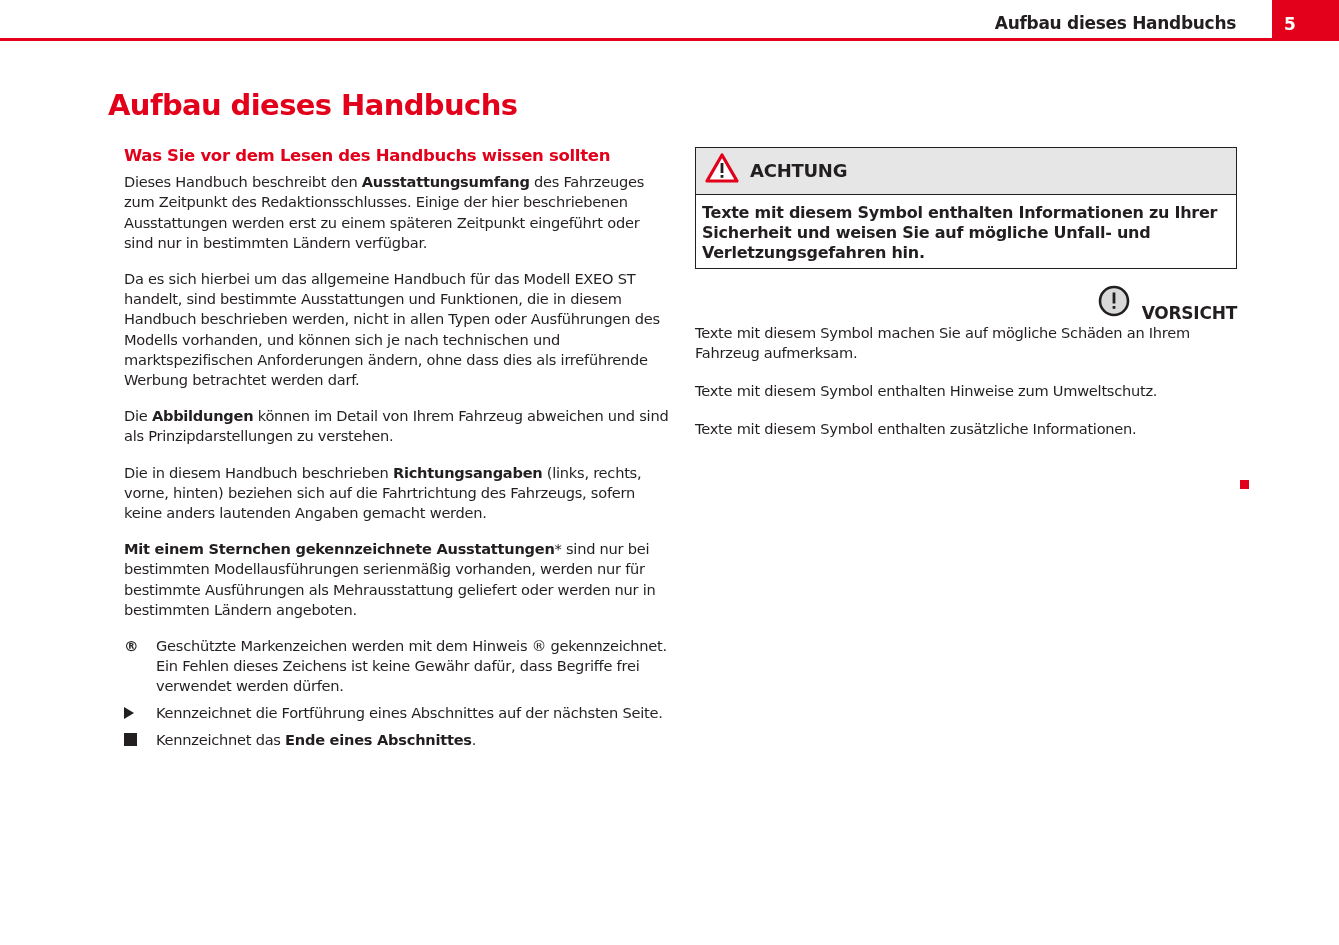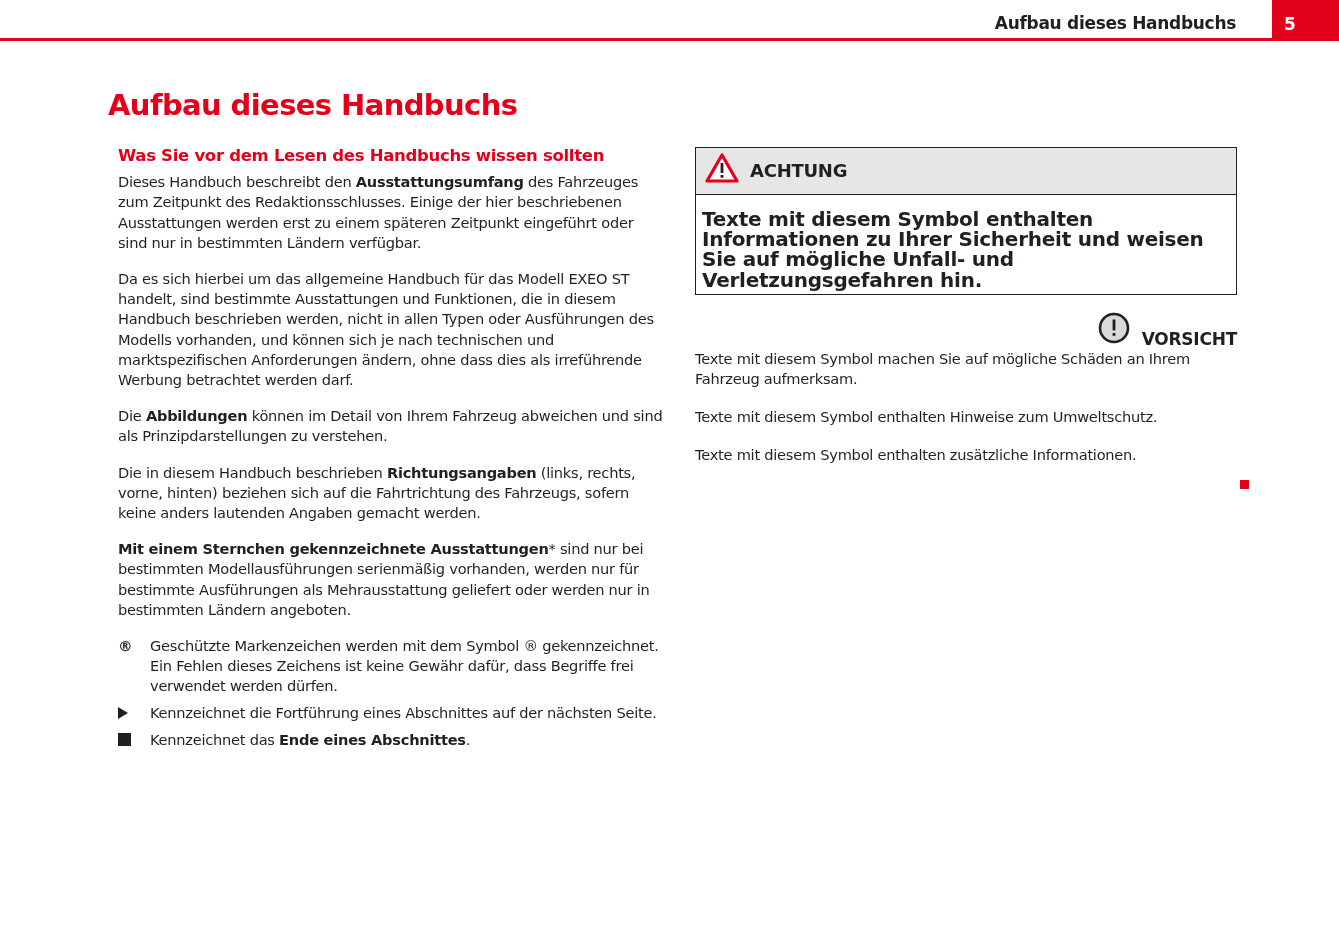--- a/index.html
+++ b/index.html
@@ -3,34 +3,34 @@
 <meta charset="utf-8">
 <style>
   html, body { margin:0; padding:0; background:#fff; }
   body { width:1339px; height:945px; position:relative; overflow:hidden;
          font-family:"DejaVu Sans", sans-serif; color:#231f20; }
   .hdr-line { position:absolute; left:0; top:38px; width:1339px; height:3px; background:#e2001a; }
   .hdr-title { position:absolute; right:103px; top:13px; font-size:17px; font-weight:bold; color:#231f20; letter-spacing:-0.3px; }
   .hdr-num { position:absolute; left:1272px; top:0; width:67px; height:41px; background:#e2001a; color:#fff;
              font-size:17px; font-weight:bold; box-sizing:border-box; padding:14px 0 0 12px; }
   .page-title { position:absolute; left:108px; top:88px; font-size:29px; font-weight:bold; color:#e2001a; letter-spacing:-0.6px; }
-  .col-left { position:absolute; left:118px; top:146px; width:545px; font-size:14.6px; line-height:20.2px; letter-spacing:-0.25px; }
+  .col-left { position:absolute; left:124px; top:146px; width:545px; font-size:14.6px; line-height:20.2px; letter-spacing:-0.25px; }
   .sec-title { font-size:16.5px; font-weight:bold; color:#e2001a; margin:0 0 6px 0; letter-spacing:-0.3px; }
   .para { margin:4px 0 16px 0; }
   .para.bold { font-weight:normal; }
   b { font-weight:bold; }
   .list-item { display:flex; margin:0 0 6px 0; }
   .bullet { width:32px; flex:0 0 32px; font-weight:bold; }
   .bullet .sq { display:inline-block; width:13px; height:13px; background:#231f20; margin-top:3px; }
   .bullet .tri { display:inline-block; width:0; height:0; border-top:6px solid transparent; border-bottom:6px solid transparent; border-left:10px solid #231f20; margin-top:4px; }
   .col-right { position:absolute; left:695px; top:147px; width:542px; font-size:14.6px; line-height:20.2px; letter-spacing:-0.25px; }
   .warnbox { border:1.5px solid #231f20; }
   .warnbox-head { background:#e6e6e7; height:46px; display:flex; align-items:center; padding-left:8px; border-bottom:1.5px solid #231f20; }
   .warnbox-head .lbl { font-size:18px; font-weight:bold; margin-left:10px; }
-  .warnbox-body { padding:14px 6px 4px 6px; font-weight:bold; font-size:20px; }
+  .warnbox-body { padding:8px 6px 4px 6px; font-weight:bold; font-size:16px; }
   .note { margin-top:17px; }
   .note-head { display:flex; align-items:flex-end; height:36px;justify-content:flex-end; }
   .note-head .lbl { font-size:17px; font-weight:bold; margin-left:12px; line-height:20px; }
   .end-mark { position:absolute; left:1240px; top:480px; width:9px; height:9px; background:#e2001a; }
 </style>
 </head>
 <body>
 
 <div class="hdr-line"></div>
 <div class="hdr-title">Aufbau dieses Handbuchs</div>
@@ -41,21 +41,21 @@
 <div class="col-left">
   <div class="sec-title">Was Sie vor dem Lesen des Handbuchs wissen sollten</div>
   <p class="para"><span>Dieses Handbuch beschreibt den </span><b>Ausstattungsumfang</b><span> des Fahrzeuges zum Zeitpunkt des Redaktionsschlusses. Einige der hier beschriebenen Ausstattungen werden erst zu einem späteren Zeitpunkt eingeführt oder sind nur in bestimmten Ländern verfügbar.</span></p>
   <p class="para bold">Da es sich hierbei um das allgemeine Handbuch für das Modell EXEO ST handelt, sind bestimmte Ausstattungen und Funktionen, die in diesem Handbuch beschrieben werden, nicht in allen Typen oder Ausführungen des Modells vorhanden, und können sich je nach technischen und marktspezifischen Anforderungen ändern, ohne dass dies als irreführende Werbung betrachtet werden darf.</p>
   <p class="para"><span>Die </span><b>Abbildungen</b><span> können im Detail von Ihrem Fahrzeug abweichen und sind als Prinzipdarstellungen zu verstehen.</span></p>
   <p class="para"><span>Die in diesem Handbuch beschrieben </span><b>Richtungsangaben</b><span> (links, rechts, vorne, hinten) beziehen sich auf die Fahrtrichtung des Fahrzeugs, sofern keine anders lautenden Angaben gemacht werden.</span></p>
   <p class="para"><b>Mit einem Sternchen gekennzeichnete Ausstattungen</b><span>* sind nur bei bestimmten Modellausführungen serienmäßig vorhanden, werden nur für bestimmte Ausführungen als Mehrausstattung geliefert oder werden nur in bestimmten Ländern angeboten.</span></p>
 
   <div class="list-item">
     <span class="bullet">®</span>
-    <span>Geschützte Markenzeichen werden mit dem Symbol ® gekennzeichnet. Ein Fehlen dieses Zeichens ist keine Gewähr dafür, dass Begriffe frei verwendet werden dürfen.</span>
+    <span>Geschützte Markenzeichen werden mit dem Hinweis ® gekennzeichnet. Ein Fehlen dieses Zeichens ist keine Gewähr dafür, dass Begriffe frei verwendet werden dürfen.</span>
   </div>
   <div class="list-item">
     <span class="bullet"><span class="tri"></span></span>
     <span>Kennzeichnet die Fortführung eines Abschnittes auf der nächsten Seite.</span>
   </div>
   <div class="list-item">
     <span class="bullet"><span class="sq"></span></span>
     <span><span>Kennzeichnet das </span><b>Ende eines Abschnittes</b><span>.</span></span>
   </div>
 </div>

